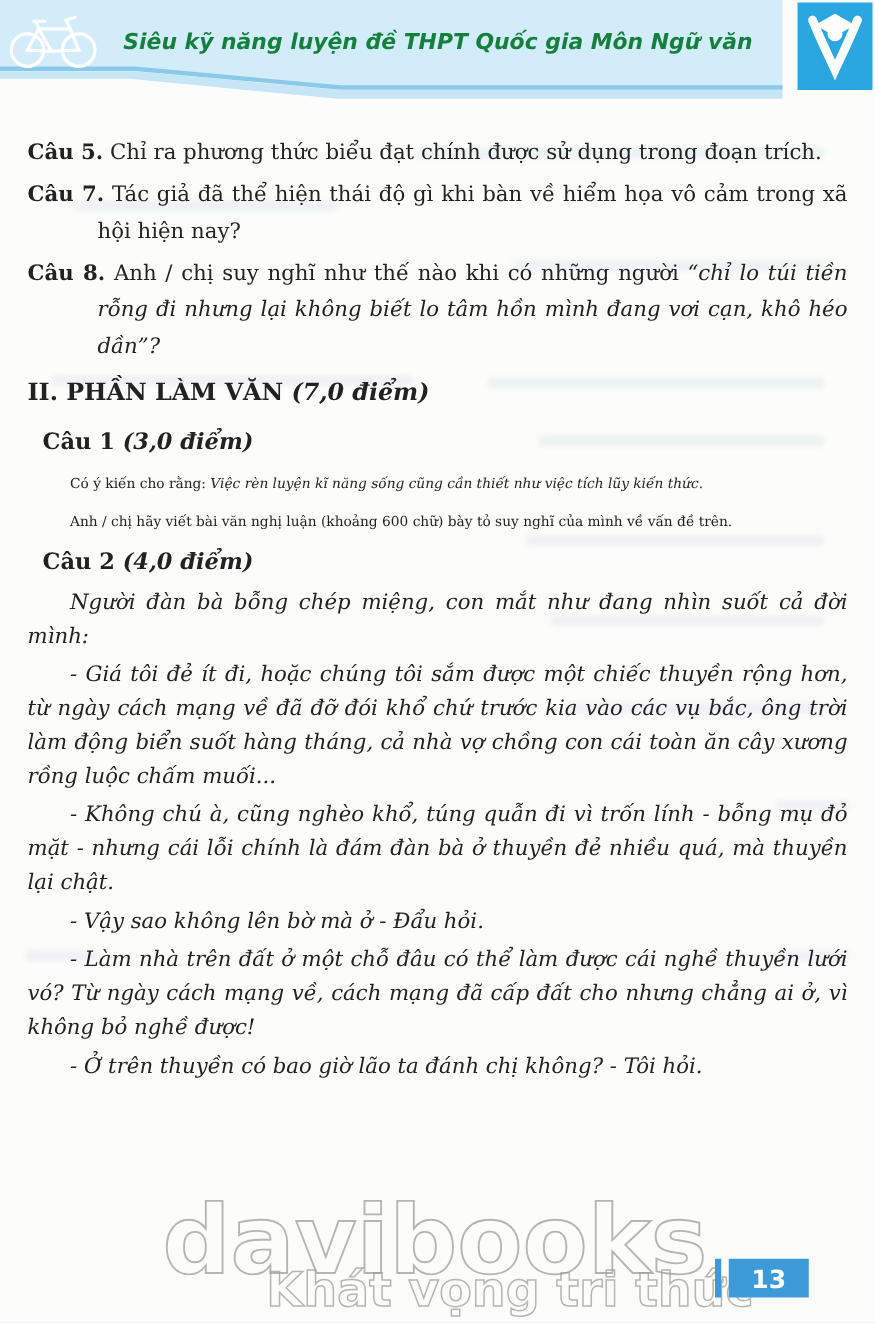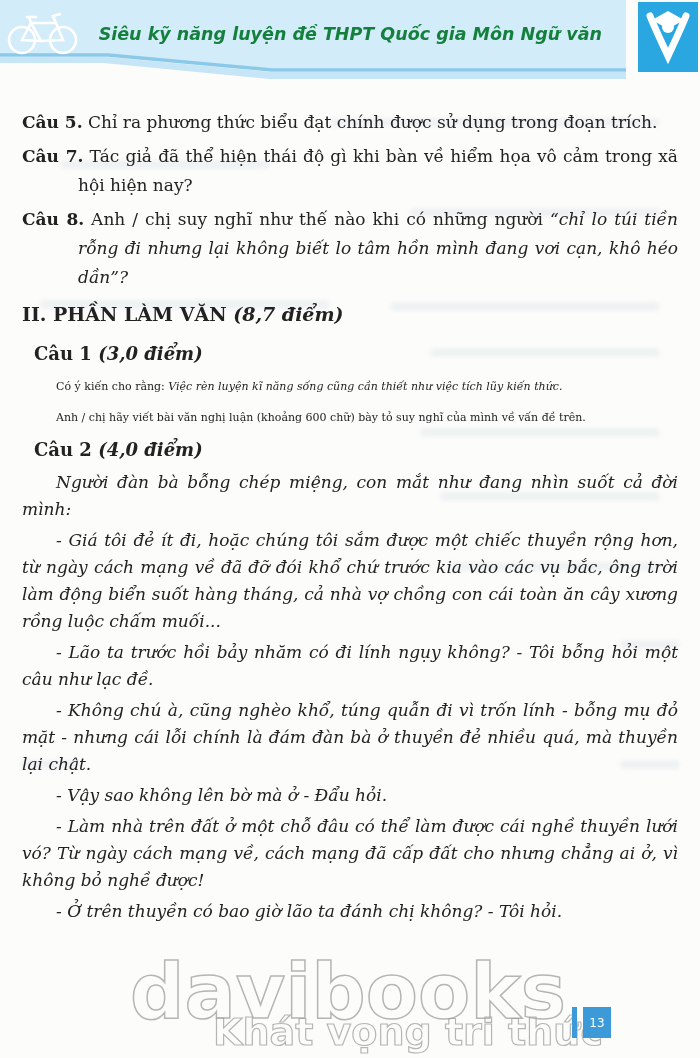--- a/index.html
+++ b/index.html
@@ -61,23 +61,23 @@
   }
 
   
   .wm { position: absolute; left: 0; top: 938px; z-index: 3; pointer-events: none; }
   .badge-bar {
     position: absolute; left: 572px; top: 1007px; z-index: 4;
     width: 5px; height: 31px; background: #3d9ad8;
   }
   .badge {
     position: absolute; left: 583px; top: 1007px; z-index: 4;
-    width: 28px; height: 31px; background: #3d9ad8;
+    width: 64px; height: 31px; background: #3d9ad8;
     color: #fff; font-family: "DejaVu Sans", sans-serif;
-    font-weight: normal; font-size: 12px;
+    font-weight: bold; font-size: 20px;
     display: flex; align-items: center; justify-content: center;
   }
 
   
   .smudge {
     position: absolute; z-index: 1; height: 9px; border-radius: 5px;
     background: rgba(125, 155, 185, 0.10);
     filter: blur(2px);
   }
 </style>
@@ -129,34 +129,33 @@
 
   <div class="content">
 
     <p class="q"><b class="qlab">Câu 5.</b><span> Chỉ ra phương thức biểu đạt chính được sử dụng trong đoạn trích.</span></p>
 
 
     <p class="q"><b class="qlab">Câu 7.</b><span> Tác giả đã thể hiện thái độ gì khi bàn về hiểm họa vô cảm trong xã hội hiện nay?</span></p>
 
     <p class="q"><b class="qlab">Câu 8.</b><span> Anh / chị suy nghĩ như thế nào khi có những người </span><i class="quote">“chỉ lo túi tiền rỗng đi nhưng lại không biết lo tâm hồn mình đang vơi cạn, khô héo dần”?</i></p>
 
-    <h2 class="sect"><span>II. PHẦN LÀM VĂN </span><i>(8,7 điểm)</i></h2>
+    <h2 class="sect"><span>II. PHẦN LÀM VĂN </span><i>(7,0 điểm)</i></h2>
 
     <h3 class="cau"><span>Câu 1 </span><i>(3,0 điểm)</i></h3>
 
     <p class="ind"><span>Có ý kiến cho rằng: </span><i>Việc rèn luyện kĩ năng sống cũng cần thiết như việc tích lũy kiến thức.</i></p>
 
     <p class="ind">Anh / chị hãy viết bài văn nghị luận (khoảng 600 chữ) bày tỏ suy nghĩ của mình về vấn đề trên.</p>
 
     <h3 class="cau"><span>Câu 2 </span><i>(4,0 điểm)</i></h3>
 
     <div class="story">
       <p>Người đàn bà bỗng chép miệng, con mắt như đang nhìn suốt cả đời mình:</p>
       <p>- Giá tôi đẻ ít đi, hoặc chúng tôi sắm được một chiếc thuyền rộng hơn, từ ngày cách mạng về đã đỡ đói khổ chứ trước kia vào các vụ bắc, ông trời làm động biển suốt hàng tháng, cả nhà vợ chồng con cái toàn ăn cây xương rồng luộc chấm muối...</p>
-      <p>- Lão ta trước hồi bảy nhăm có đi lính ngụy không? - Tôi bỗng hỏi một câu như lạc đề.</p>
       <p>- Không chú à, cũng nghèo khổ, túng quẫn đi vì trốn lính - bỗng mụ đỏ mặt - nhưng cái lỗi chính là đám đàn bà ở thuyền đẻ nhiều quá, mà thuyền lại chật.</p>
       <p>- Vậy sao không lên bờ mà ở - Đẩu hỏi.</p>
       <p>- Làm nhà trên đất ở một chỗ đâu có thể làm được cái nghề thuyền lưới vó? Từ ngày cách mạng về, cách mạng đã cấp đất cho nhưng chẳng ai ở, vì không bỏ nghề được!</p>
       <p>- Ở trên thuyền có bao giờ lão ta đánh chị không? - Tôi hỏi.</p>
 
     </div>
   </div>
 
   <svg class="wm" width="700" height="120" viewBox="0 0 700 120">
     <text x="348" y="80" text-anchor="middle" font-family="DejaVu Sans, sans-serif" font-weight="bold" font-size="76" fill="none" stroke="#9e9e9e" stroke-width="1.5" opacity="0.75">davibooks</text>

